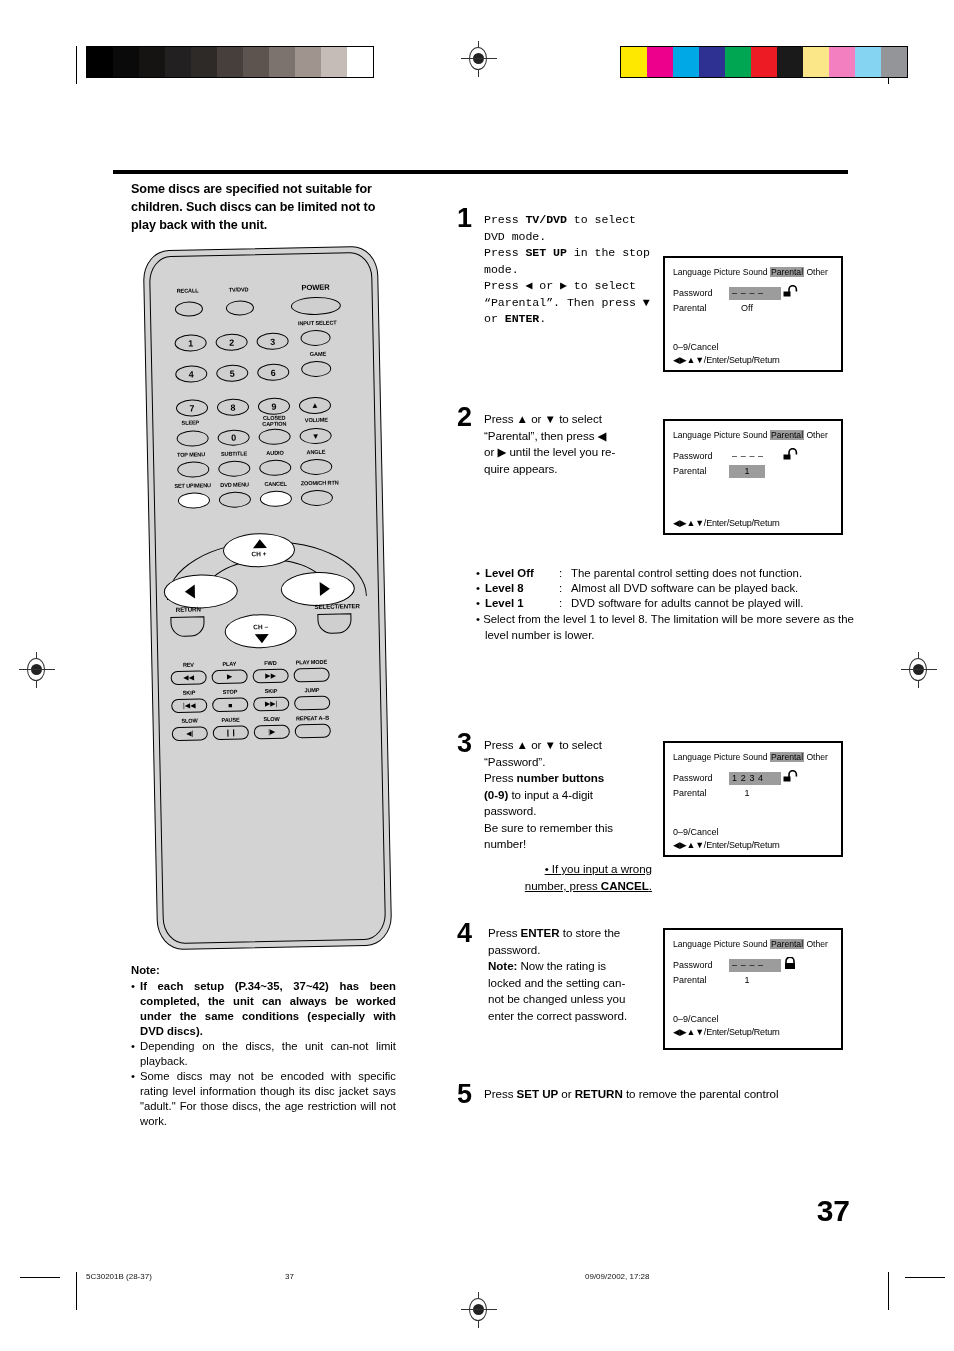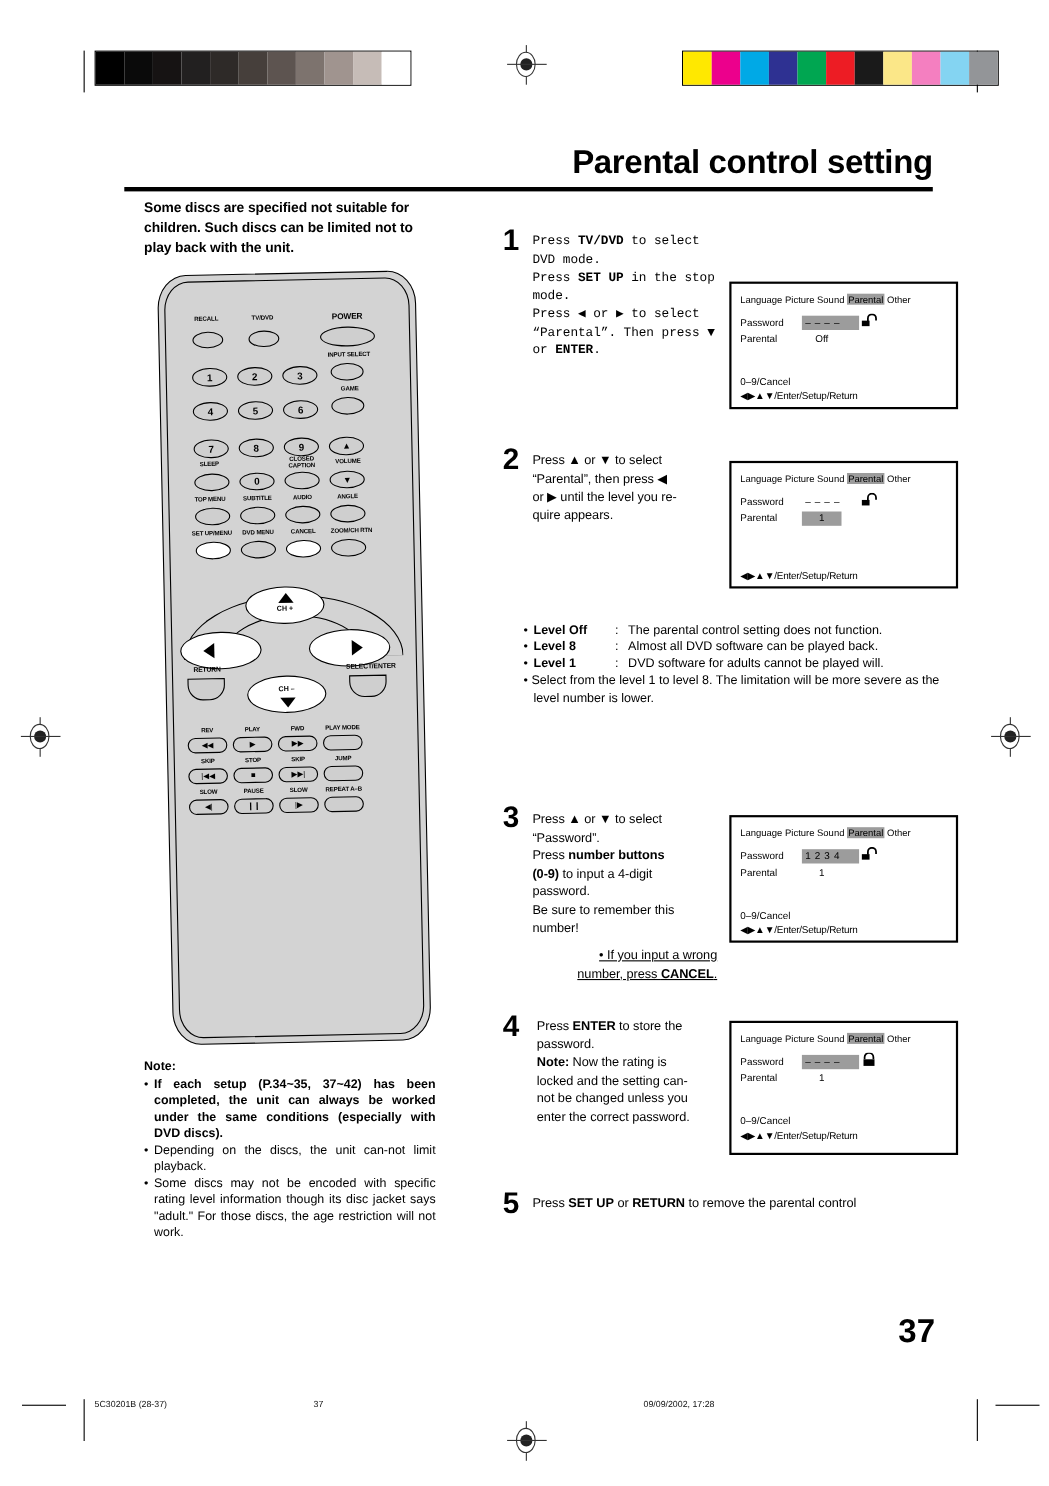--- a/index.html
+++ b/index.html
@@ -103,21 +103,21 @@
   }
   .steptxt{
     position:absolute;font-size:11.6px;line-height:1.43;letter-spacing:-0.05px;
   }
   .steptxt b{font-weight:bold;}
   .just{text-align:justify;}
 
   
   .osd{
     position:absolute;background:#fff;border:2.2px solid #000;
-    width:208px;height:116px;box-sizing:border-box;
+    width:180px;height:116px;box-sizing:border-box;
     font-size:8.6px;color:#000;
   }
   .osd-tabs{position:absolute;left:8px;top:9px;white-space:nowrap;font-size:8.6px;}
   .osd-tabs .hl{background:#9c9c9c;color:#000;padding:0 1px;}
   .osd-row{position:absolute;left:8px;font-size:9px;}
   .osd-val{position:absolute;font-size:9px;}
   .osd-box{position:absolute;background:#9c9c9c;}
   .osd-foot1{position:absolute;left:8px;font-size:9px;}
   .osd-foot2{position:absolute;left:8px;font-size:9px;letter-spacing:-0.2px;}
   .dashes{position:absolute;font-size:9px;letter-spacing:0.6px;}
@@ -195,21 +195,20 @@
     </div>
   <div class="reg reg-mid-left">
       <i></i>
       <b></b>
     </div>
   <div class="reg reg-mid-right">
       <i></i>
       <b></b>
     </div>
 
-  <div class="title">Parental control setting</div>
   <div class="title-rule"></div>
 
   <div class="lead">Some discs are specified not suitable for children. Such discs can be limited not to play back with the unit.</div>
 
   <div class="remote">
     <div class="remote-inner"></div>
 
     <div class="rlabel" style="left:22px;top:38px;width:42px;">RECALL</div>
     <div class="rlabel" style="left:73px;top:38px;width:42px;">TV/DVD</div>
     <div class="rlabel" style="left:141px;top:36px;width:60px;font-size:7.6px;">POWER</div>

